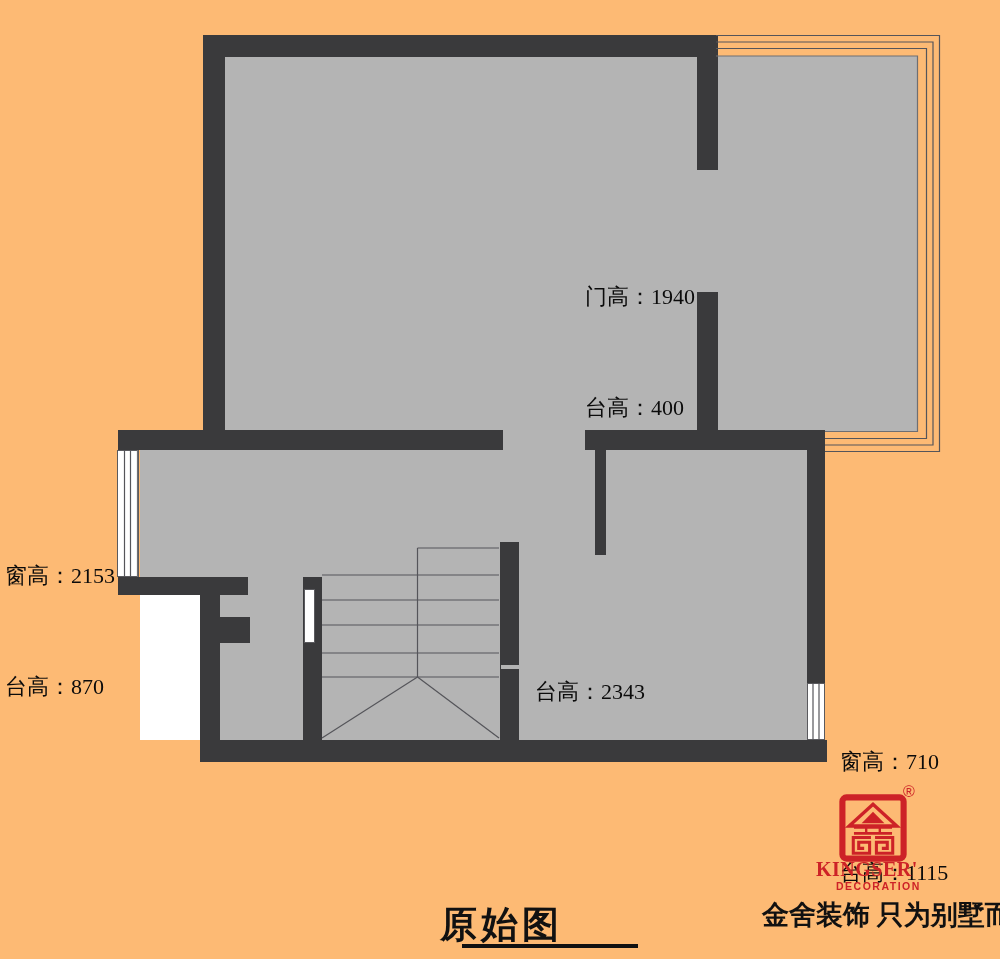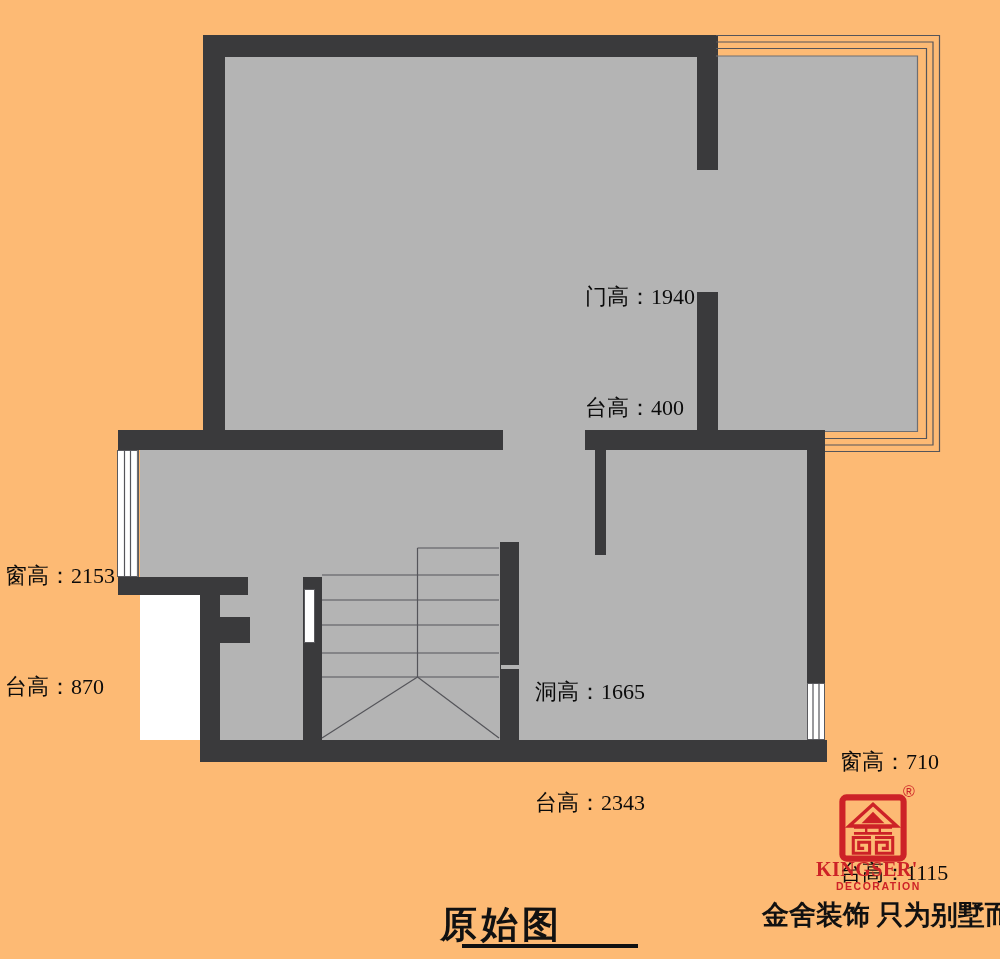--- a/index.html
+++ b/index.html
@@ -107,21 +107,20 @@
 
   <div class="ann" style="left:585px;top:204px;">
     <div>门高：1940</div>
     <div>台高：400</div>
   </div>
   <div class="ann" style="left:5px;top:483px;">
     <div>窗高：2153</div>
     <div>台高：870</div>
   </div>
   <div class="ann" style="left:535px;top:599px;">
-    <div>洞高：1665</div>
     <div>台高：2343</div>
   </div>
   <div class="ann" style="left:840px;top:669px;">
     <div>窗高：710</div>
     <div>台高：1115</div>
   </div>
 
   <div class="title">原始图</div>
   <div class="title-underline"></div>
 

